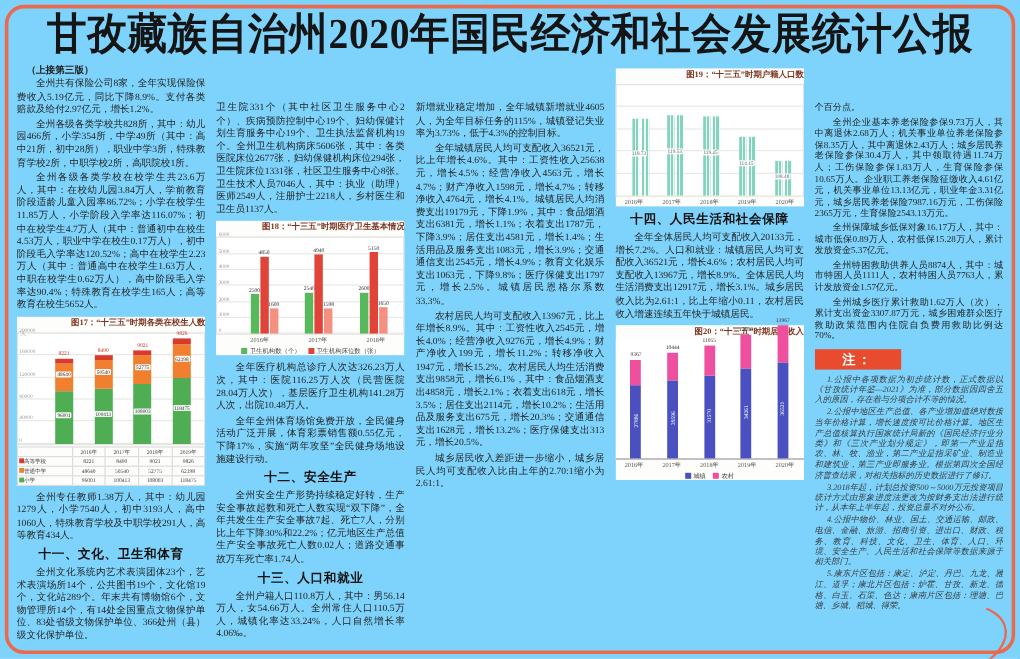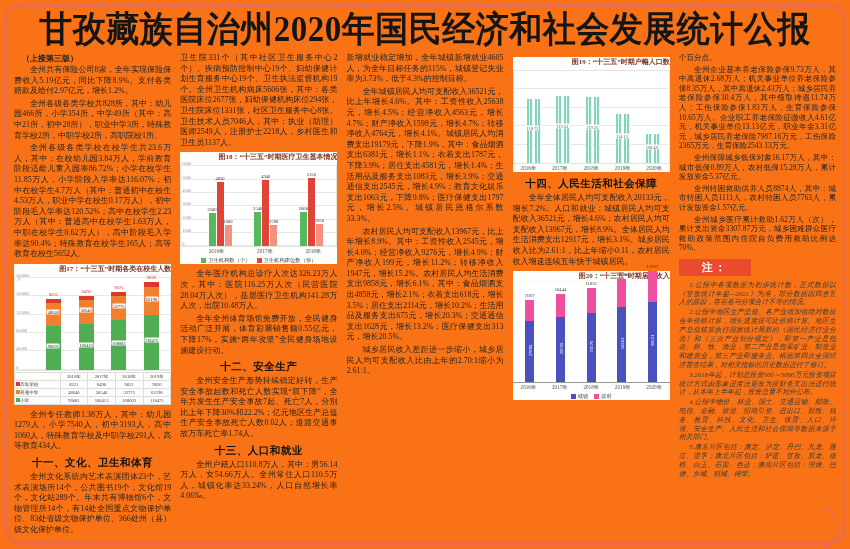--- a/index.html
+++ b/index.html
@@ -1,24 +1,24 @@
 <!DOCTYPE html>
 <html><head>
 <meta charset="utf-8">
 <style>
   html,body{margin:0;padding:0;}
   body{width:850px;height:549px;background:#f4f2ee;font-family:"Liberation Serif","DejaVu Serif",serif;}
-  .page{position:relative;width:850px;height:549px;background:#f97316;overflow:hidden;box-sizing:border-box;}
+  .page{position:relative;width:850px;height:549px;background:#7dd3fc;overflow:hidden;box-sizing:border-box;}
   .frame{position:absolute;left:4px;top:4px;right:4px;bottom:4px;border:3px solid #ea6a4d;border-radius:16px;pointer-events:none;}
   .swoosh{position:absolute;right:10px;bottom:-18px;width:110px;height:60px;border:2px solid #ea6a4d;border-radius:50%;transform:rotate(-12deg);border-color:transparent #ea6a4d #ea6a4d transparent;pointer-events:none;}
   .title{margin:11px 18px 4px;font-size:33px;line-height:36px;font-weight:bold;color:#151515;text-align:center;letter-spacing:0.5px;white-space:nowrap;transform:scale(1,1.08);}
   .cols{display:flex;gap:9px;padding:2px 14px 0;height:486px;}
   .col{flex:1 1 0;overflow:hidden;min-width:0;}
   .col p{margin:0 0 2px;font-size:8px;line-height:10.6px;text-align:justify;color:#242424;text-indent:2em;}
-  .col p.noindent{text-indent:0;}
+  .col p.noindent{text-indent:0;margin-top:32px;}
   .cont-tag{font-size:8px;font-weight:bold;color:#222;text-indent:1em;margin-bottom:1px;}
   h2.sec{margin:4px 0 3px;font-size:10.5px;line-height:13px;font-weight:bold;color:#111;text-align:center;letter-spacing:0.5px;}
   
   .chart{margin:4px 0 5px;background:#fdfdfc;}
   .c-title{font-size:7px;font-weight:bold;color:#7e351f;text-align:right;margin:2px 0 3px;white-space:nowrap;}
   .plot{position:relative;background:#fff;border:1px solid #e3e3e0;}
   .grid{position:absolute;left:0;right:0;height:1px;background:#e8e8e5;}
   .ylab{position:absolute;font-size:4.5px;color:#999;transform:translate(0,-50%);text-align:right;}
   .bar{position:absolute;bottom:0;}
   .blab{position:absolute;font-size:4.6px;color:#333;transform:translateX(-50%);white-space:nowrap;}

